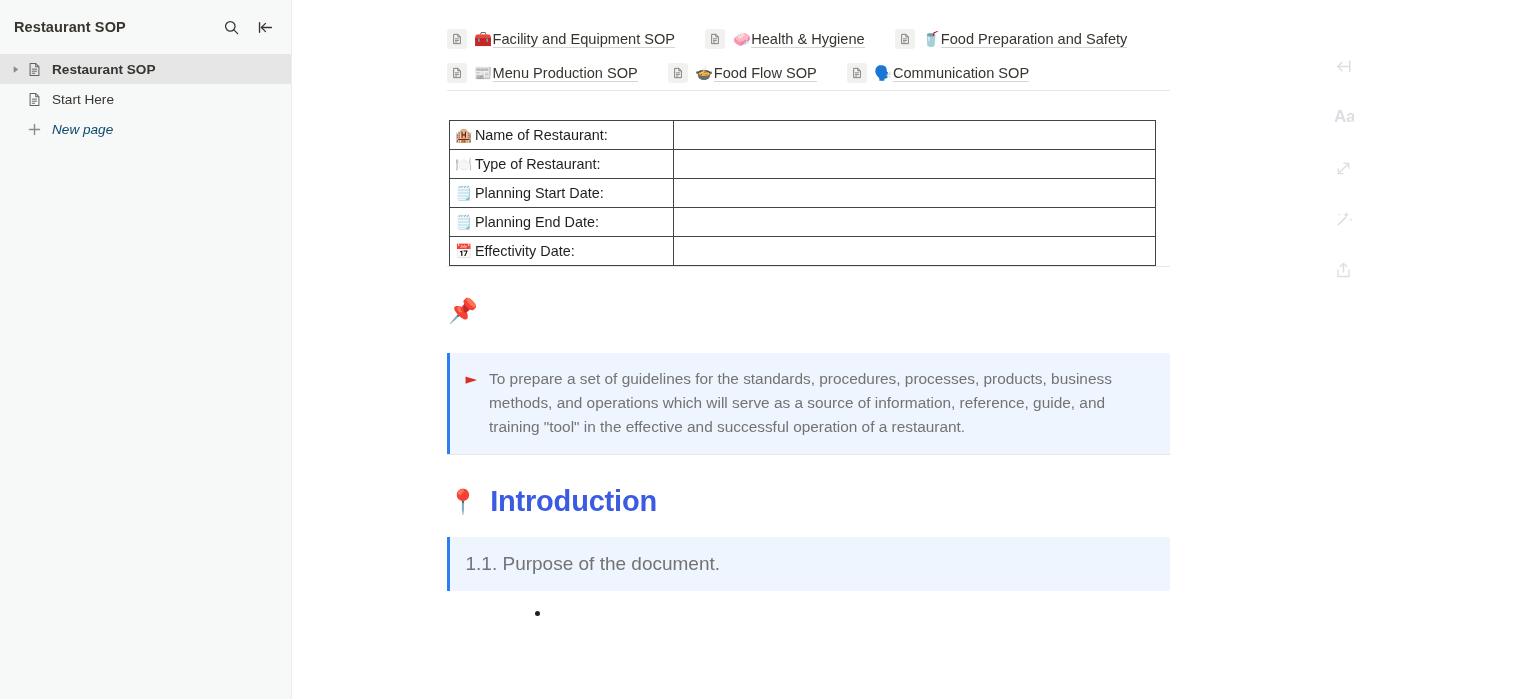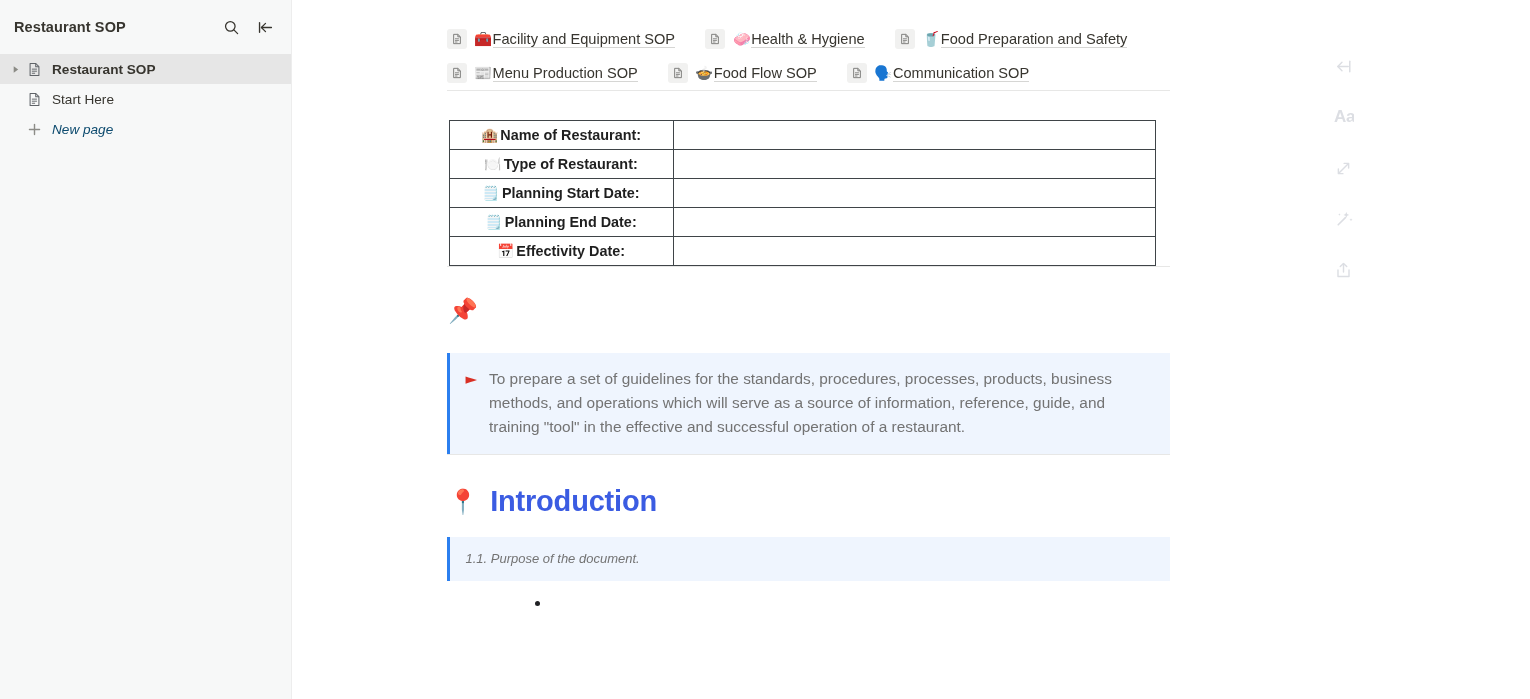--- a/index.html
+++ b/index.html
@@ -118,21 +118,21 @@
     width: 707px;
     margin-left: 2px;
   }
   table.info td {
     border: 1px solid #3f4448;
     height: 29px;
     padding: 0 6px;
     font-size: 14.4px;
     vertical-align: middle;
   }
-  td.k { width: 224px; font-weight: 700; color: #1f1f1f; text-align: center; }
+  td.k { width: 224px; font-weight: 400; color: #1f1f1f; }
   td.k .emo {
     font-family: "DejaVu Sans", sans-serif;
     font-size: 14px; margin-right: 2px;
   }
   td.v { background: #fff; }
 
   
   h2.sec {
     display: flex; align-items: center;
     font-size: 29px; font-weight: 700;
@@ -167,21 +167,21 @@
   .callout .ctext {
     font-size: 15.4px;
     line-height: 1.56;
     color: #737373;
     max-width: 650px;
   }
   .callout.simple {
     margin-top: 19px;
     padding: 12px 16px 12px 16px;
   }
-  .callout.simple .ctext { font-size: 13px; font-style: italic; }
+  .callout.simple .ctext { font-size: 19px; }
 
   .bullet-row {
     margin-top: 12px;
     padding-left: 88px;
     font-size: 15px; line-height: 1;
     color: #1f1f1f;
   }
   .bullet-dot {
     display: inline-block;
     width: 5px; height: 5px;

